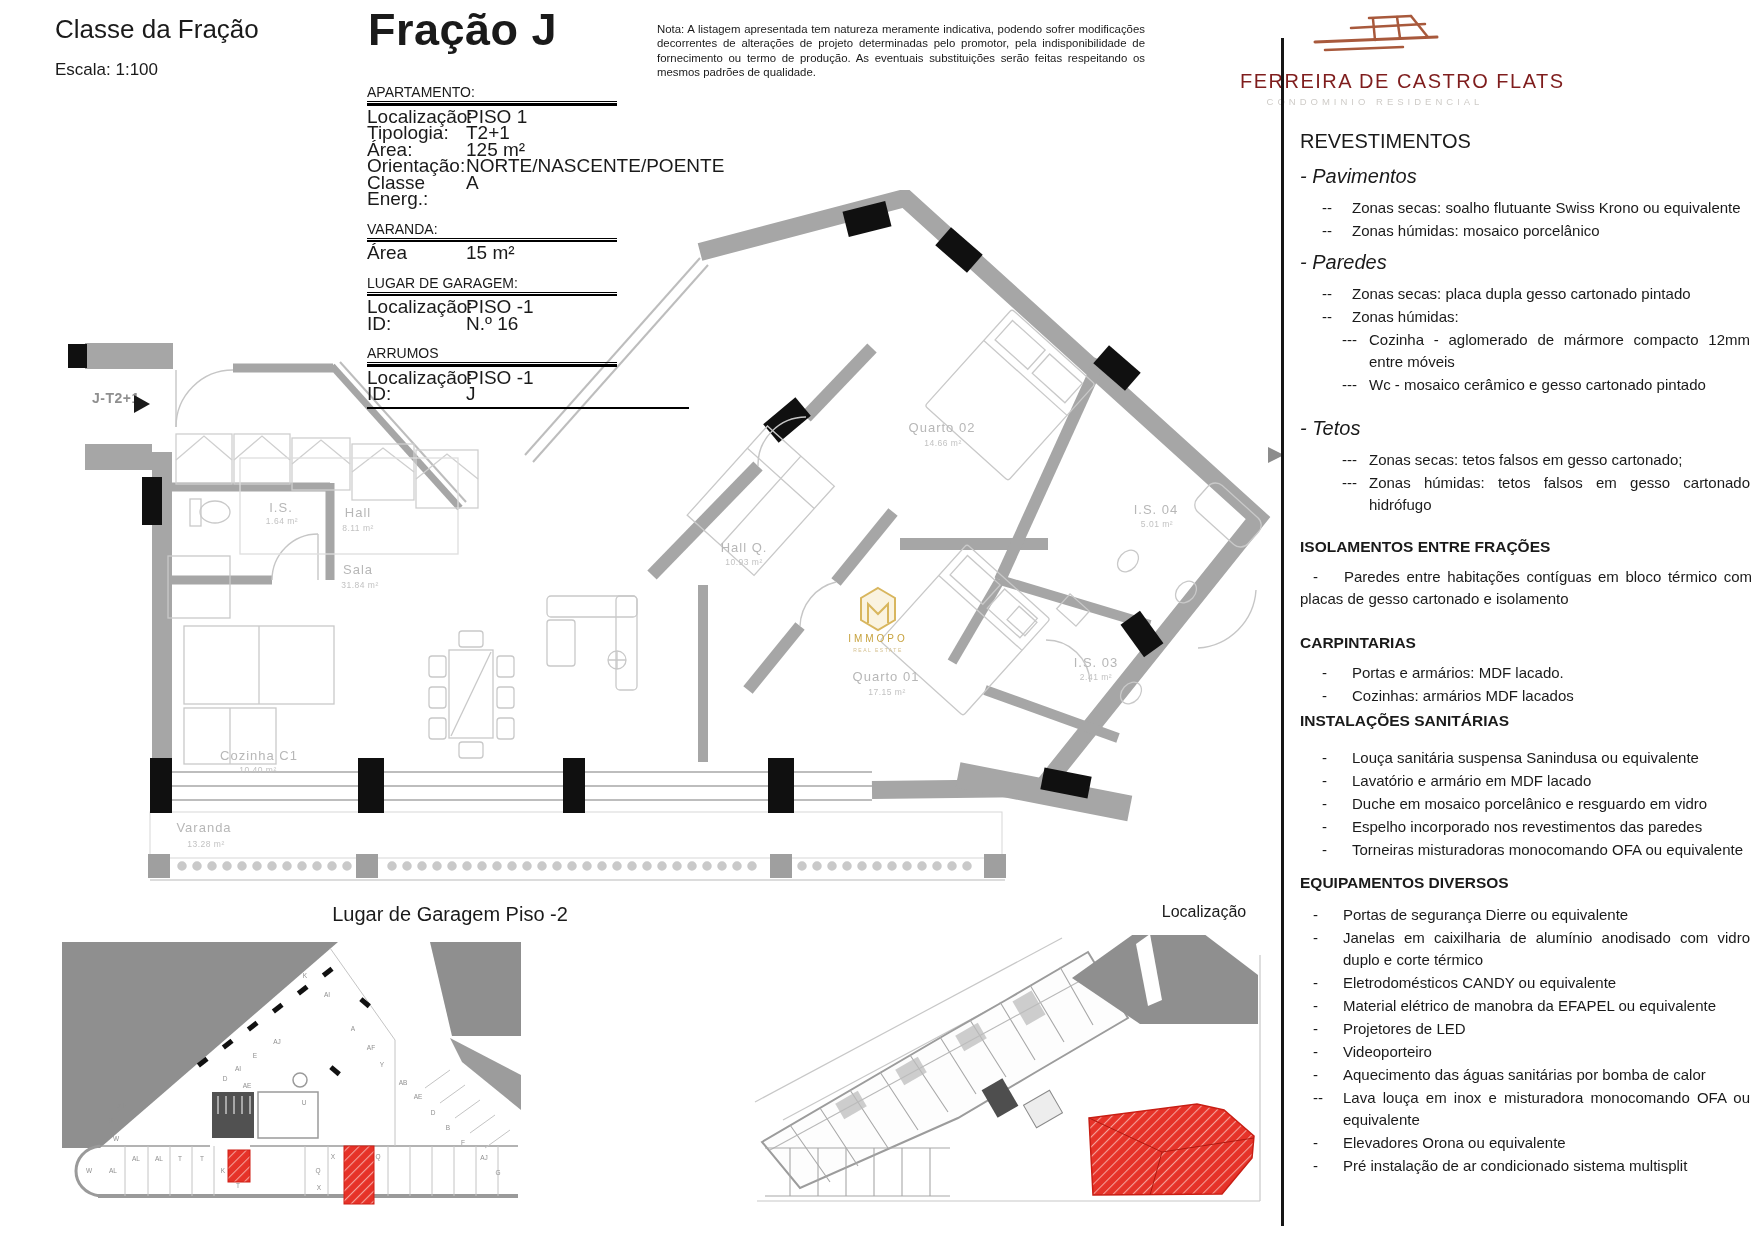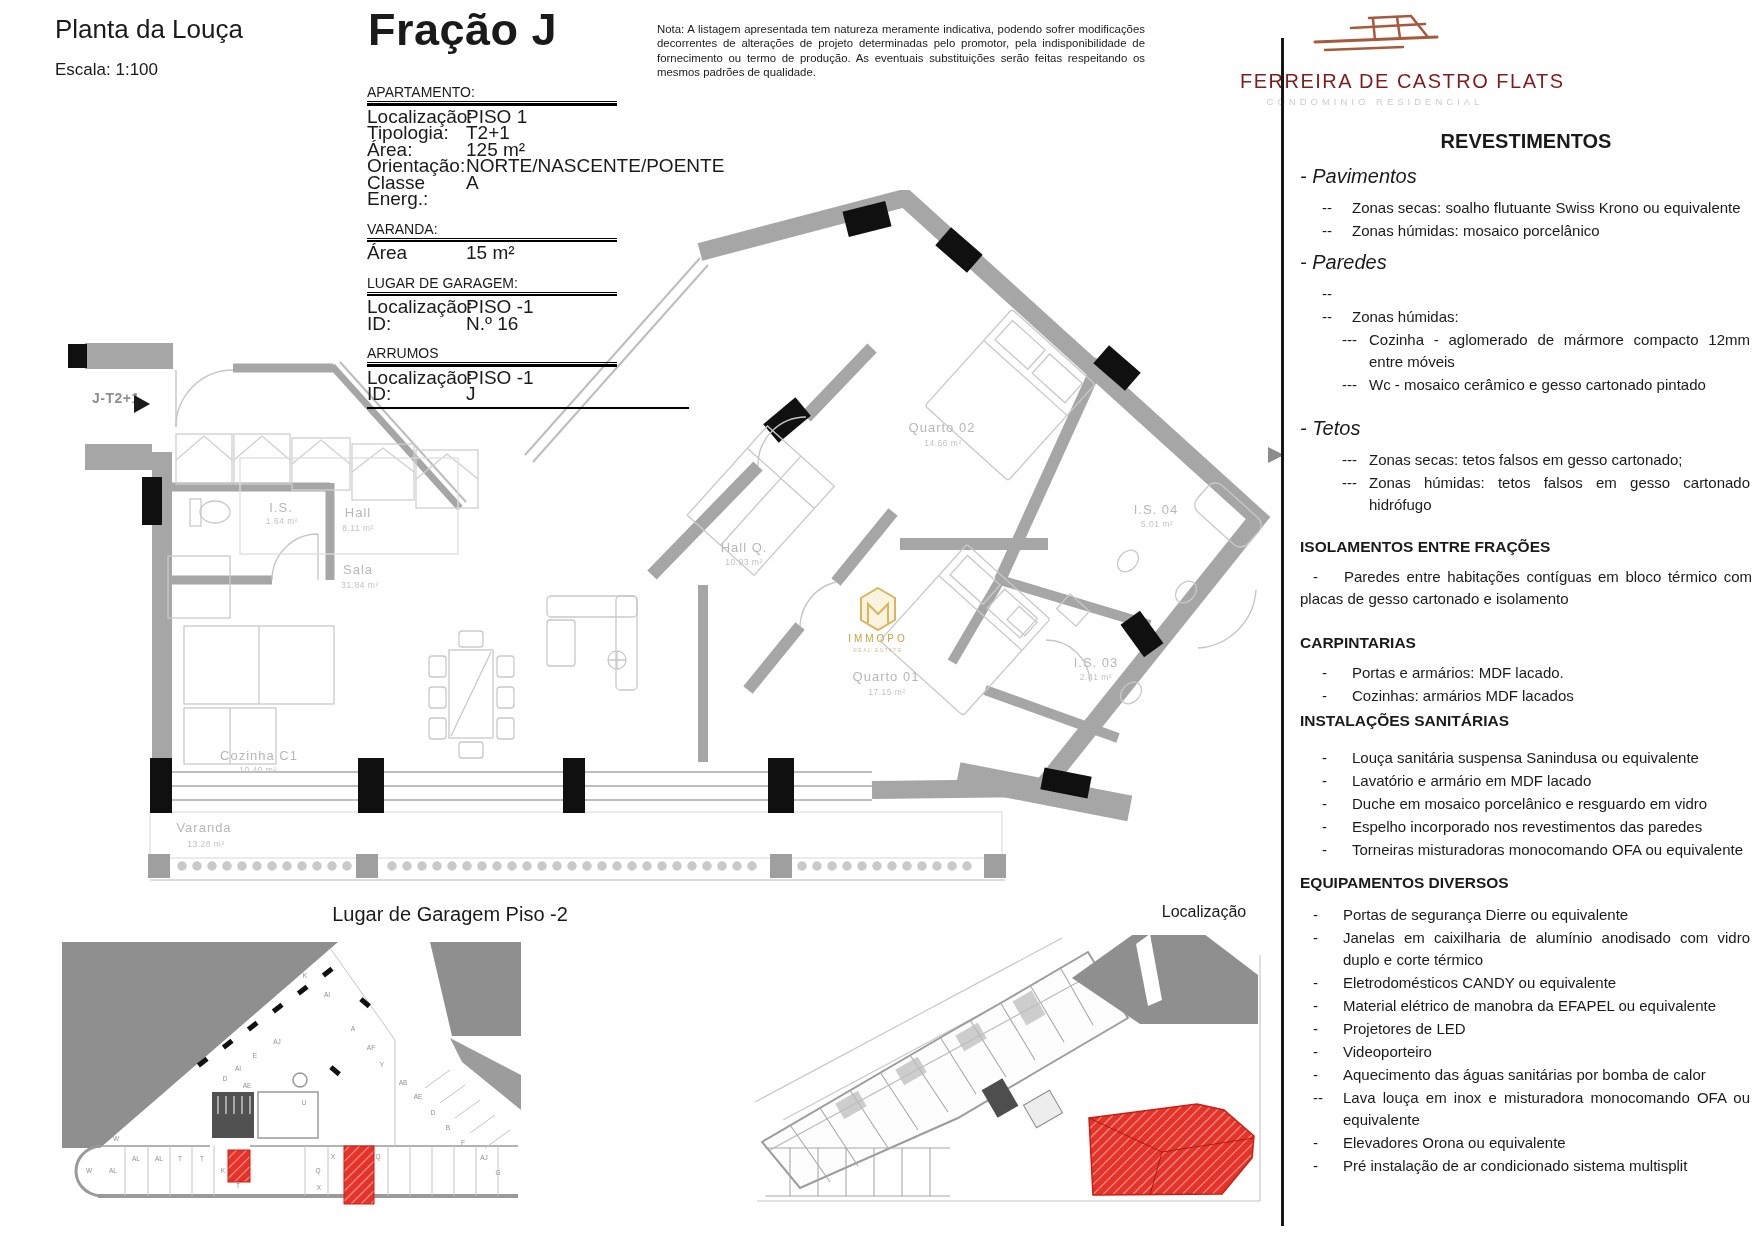--- a/index.html
+++ b/index.html
@@ -17,21 +17,21 @@
   
   .spec{left:367px;top:84px;width:322px;}
   .sec{margin-bottom:13px;}
   .sec-t{font-size:14px;width:250px;border-bottom:1.5px solid #000;padding-bottom:1px;}
   .rule{width:250px;height:2.5px;background:#000;margin:1px 0 3px 0;}
   .rule-end{width:322px;height:2.5px;background:#000;margin-top:4px;}
   .row{display:flex;font-size:19px;line-height:16.5px;}
   .rl{width:99px;flex:none;}
   
   .panel{left:1300px;top:130px;width:452px;}
-  .h1{font-size:20px;font-weight:bold;margin:0 0 12px 0;text-align:center;}
+  .h1{font-size:20px;font-weight:normal;margin:0 0 12px 0;}
   .h2{font-size:15.5px;font-weight:bold;}
   .sub{font-style:italic;font-size:20px;margin:9px 0 9px 0;}
   .li{display:flex;font-size:15px;line-height:22px;margin-bottom:1px;}
   .li .mk{flex:none;box-sizing:border-box;}
   .li .tx{flex:1;text-align:justify;padding-right:2px;}
   .b1 .mk,.b2 .mk{width:52px;padding-left:22px;}
   .b3{padding-left:42px;}
   .b3 .mk{width:27px;}
   .b0 .mk{width:43px;padding-left:13px;}
   .para{font-size:15px;line-height:22px;text-align:justify;}
@@ -326,21 +326,21 @@
     <rect x="1028" y="1096" width="30" height="26" fill="#ededed" stroke="#8a8a8a" transform="rotate(-30 1043 1109)"></rect>
     <polygon points="1072,978 1170,908 1258,975 1258,1024 1140,1024" fill="#8f8f8f"></polygon>
     <polygon points="1136,944 1150,934 1162,1000 1148,1006" fill="#ffffff"></polygon>
     <polygon points="1089,1118 1197,1104 1224,1110 1254,1136 1252,1158 1222,1194 1093,1195" fill="url(#rh2)" stroke="#c81e14" stroke-width="1.5"></polygon>
     <g stroke="#b01910" stroke-width="1" fill="none">
       <path d="M1089,1118 L1162,1152 L1254,1138"></path>
         <path d="M1162,1152 L1150,1195"></path>
     </g>
   </svg>
 
-  <div class="abs page-title">Planta da Louça</div>
+  <div class="abs page-title">Classe da Fração</div>
   <div class="abs scale">Escala: 1:100</div>
   <div class="abs fraction">Fração J</div>
   <div class="abs note">Nota: A listagem apresentada tem natureza meramente indicativa, podendo sofrer modificações decorrentes de alterações de projeto determinadas pelo promotor, pela indisponibilidade de fornecimento ou termo de produção. As eventuais substituições serão feitas respeitando os mesmos padrões de qualidade.</div>
 
   <div class="abs brand">
     <svg width="180" height="52" viewBox="0 0 180 52" style="position:static">
       <g stroke="#a8593c" fill="none" stroke-linecap="round">
         <path d="M30,36 L152,31" stroke-width="3"></path>
         <path d="M40,44 L118,41" stroke-width="2.5"></path>
         <path d="M66,22 L140,18" stroke-width="2.5"></path>
@@ -423,20 +423,21 @@
         <span class="mk">--</span>
         <span class="tx">Zonas secas: soalho flutuante Swiss Krono ou equivalente</span>
       </div>
     <div class="li b2">
         <span class="mk">--</span>
         <span class="tx">Zonas húmidas: mosaico porcelânico</span>
       </div>
     <div class="sub">- Paredes</div>
     <div class="li b2">
         <span class="mk">--</span>
+        <span class="tx">Zonas secas: placa dupla gesso cartonado pintado</span>
       </div>
     <div class="li b2">
         <span class="mk">--</span>
         <span class="tx">Zonas húmidas:</span>
       </div>
     <div class="li b3">
         <span class="mk">---</span>
         <span class="tx">Cozinha - aglomerado de mármore compacto 12mm entre móveis</span>
       </div>
     <div class="li b3">

